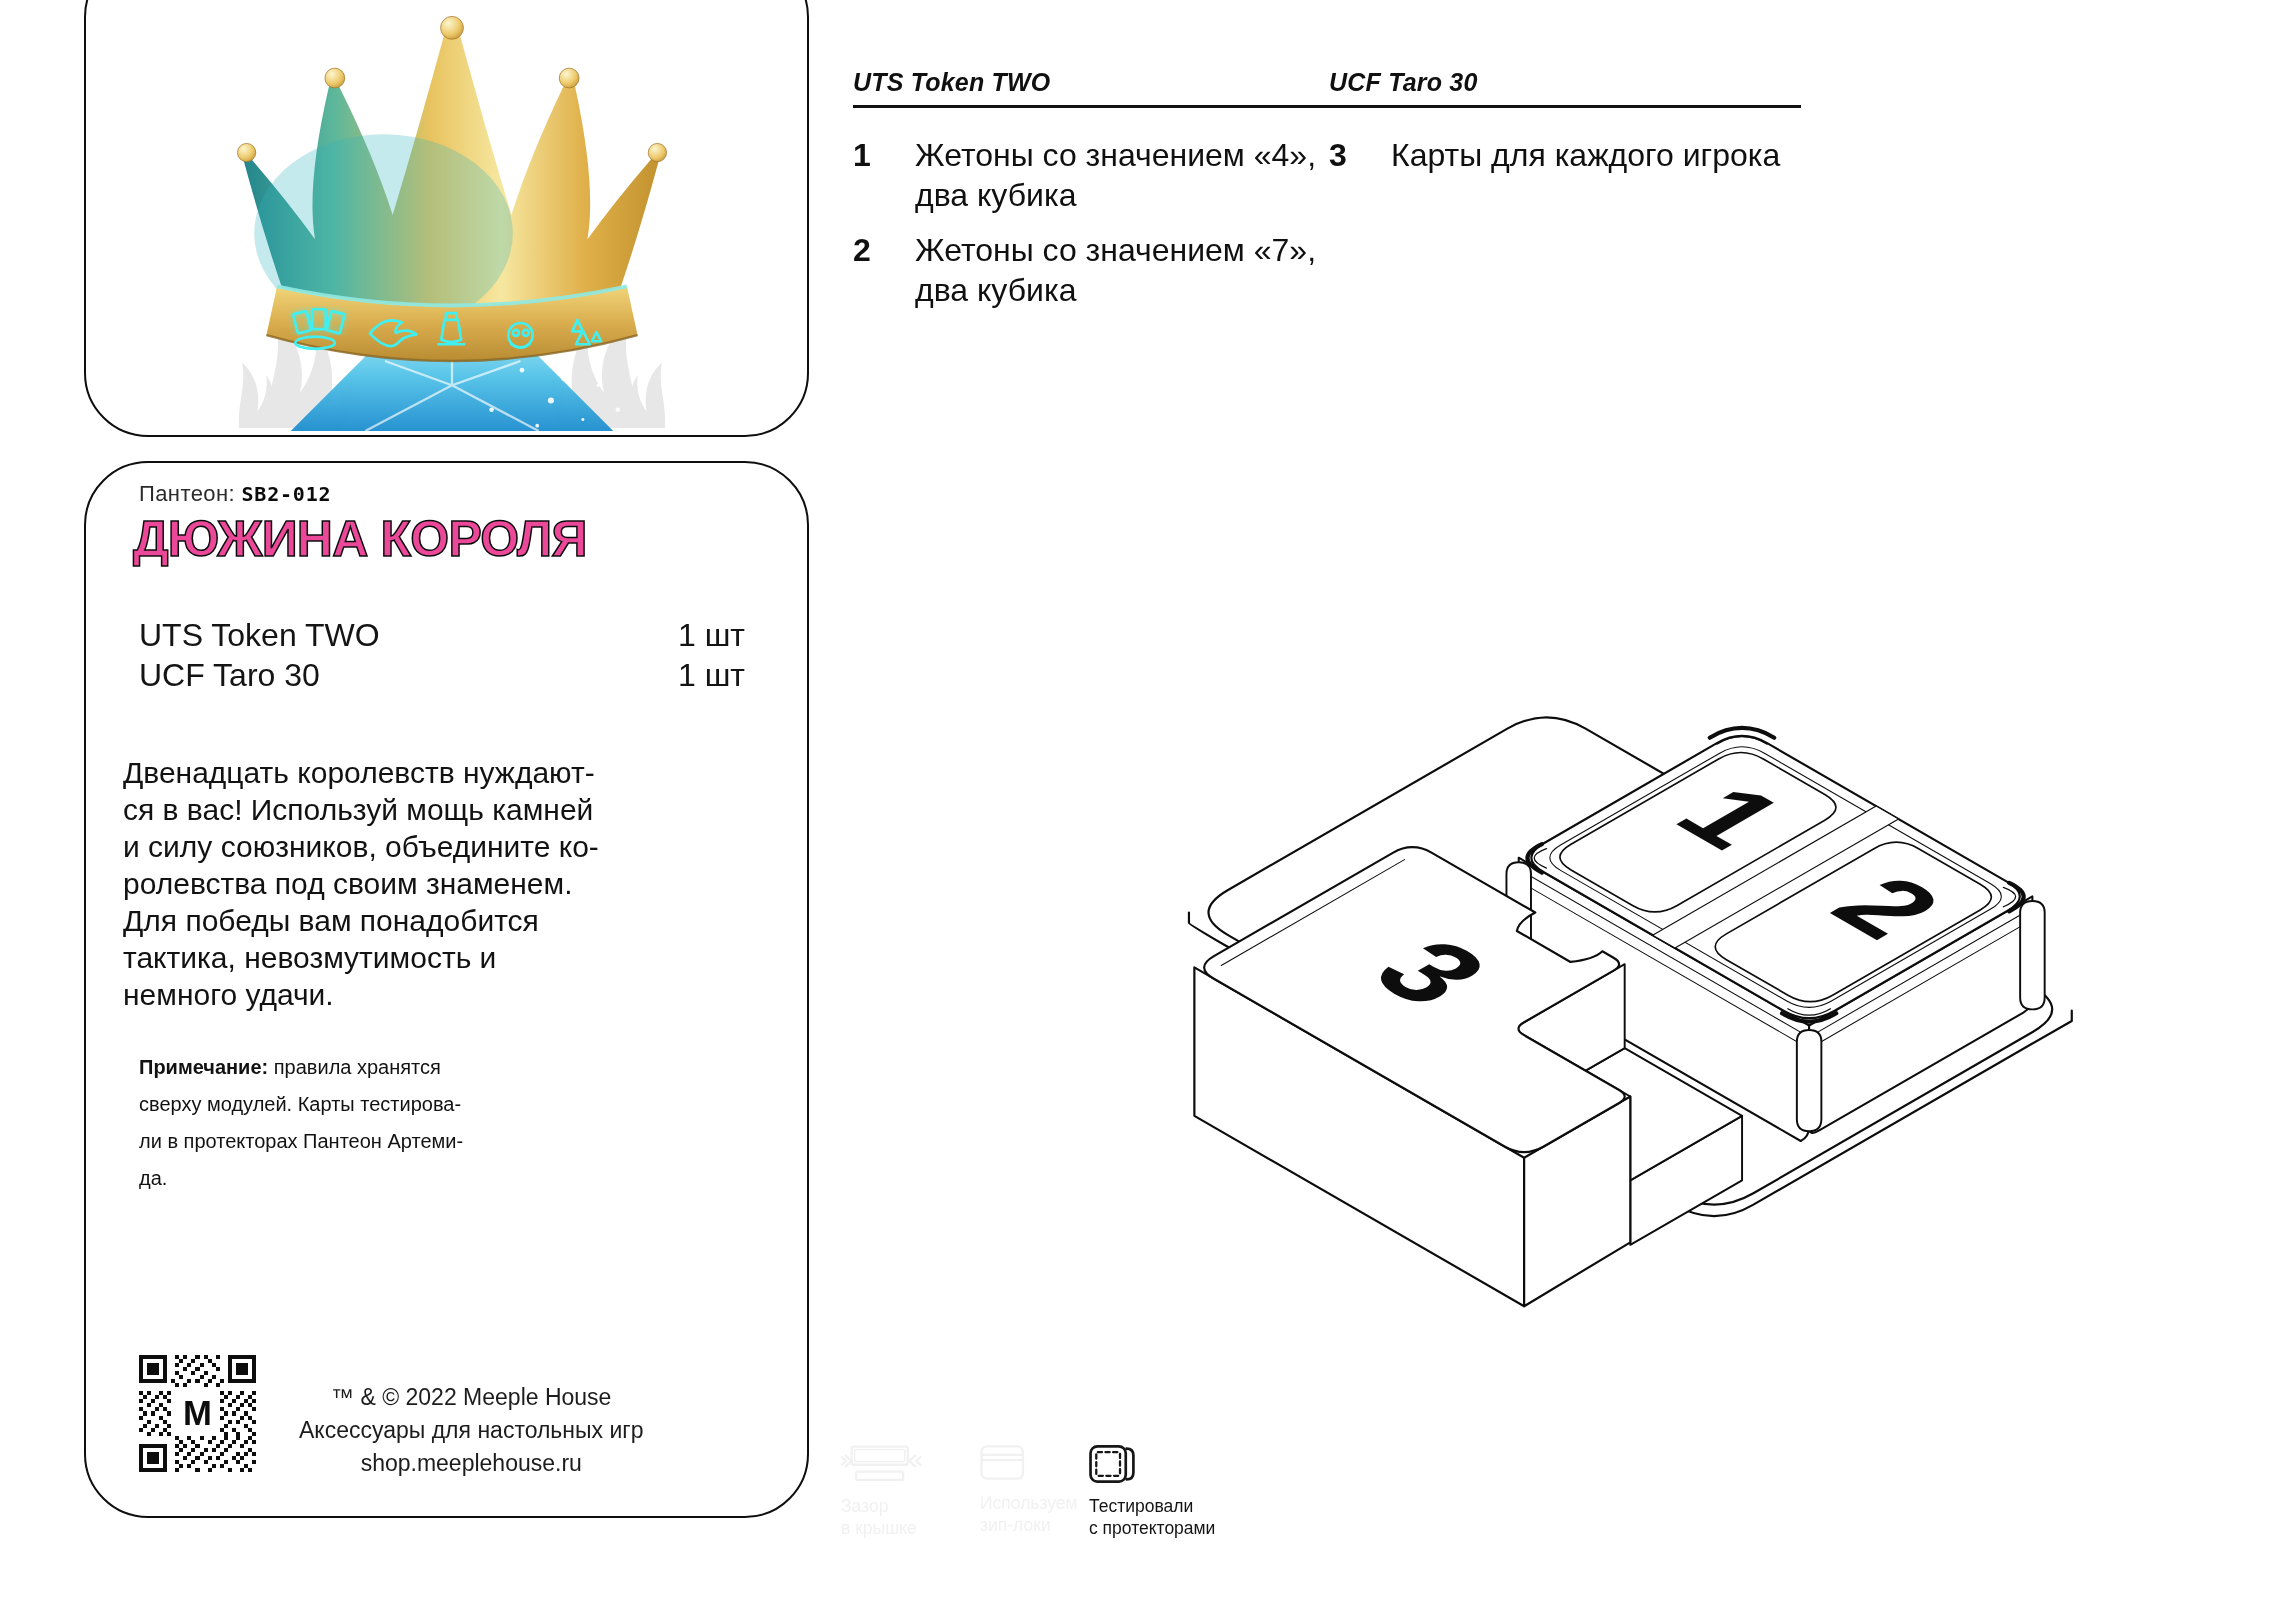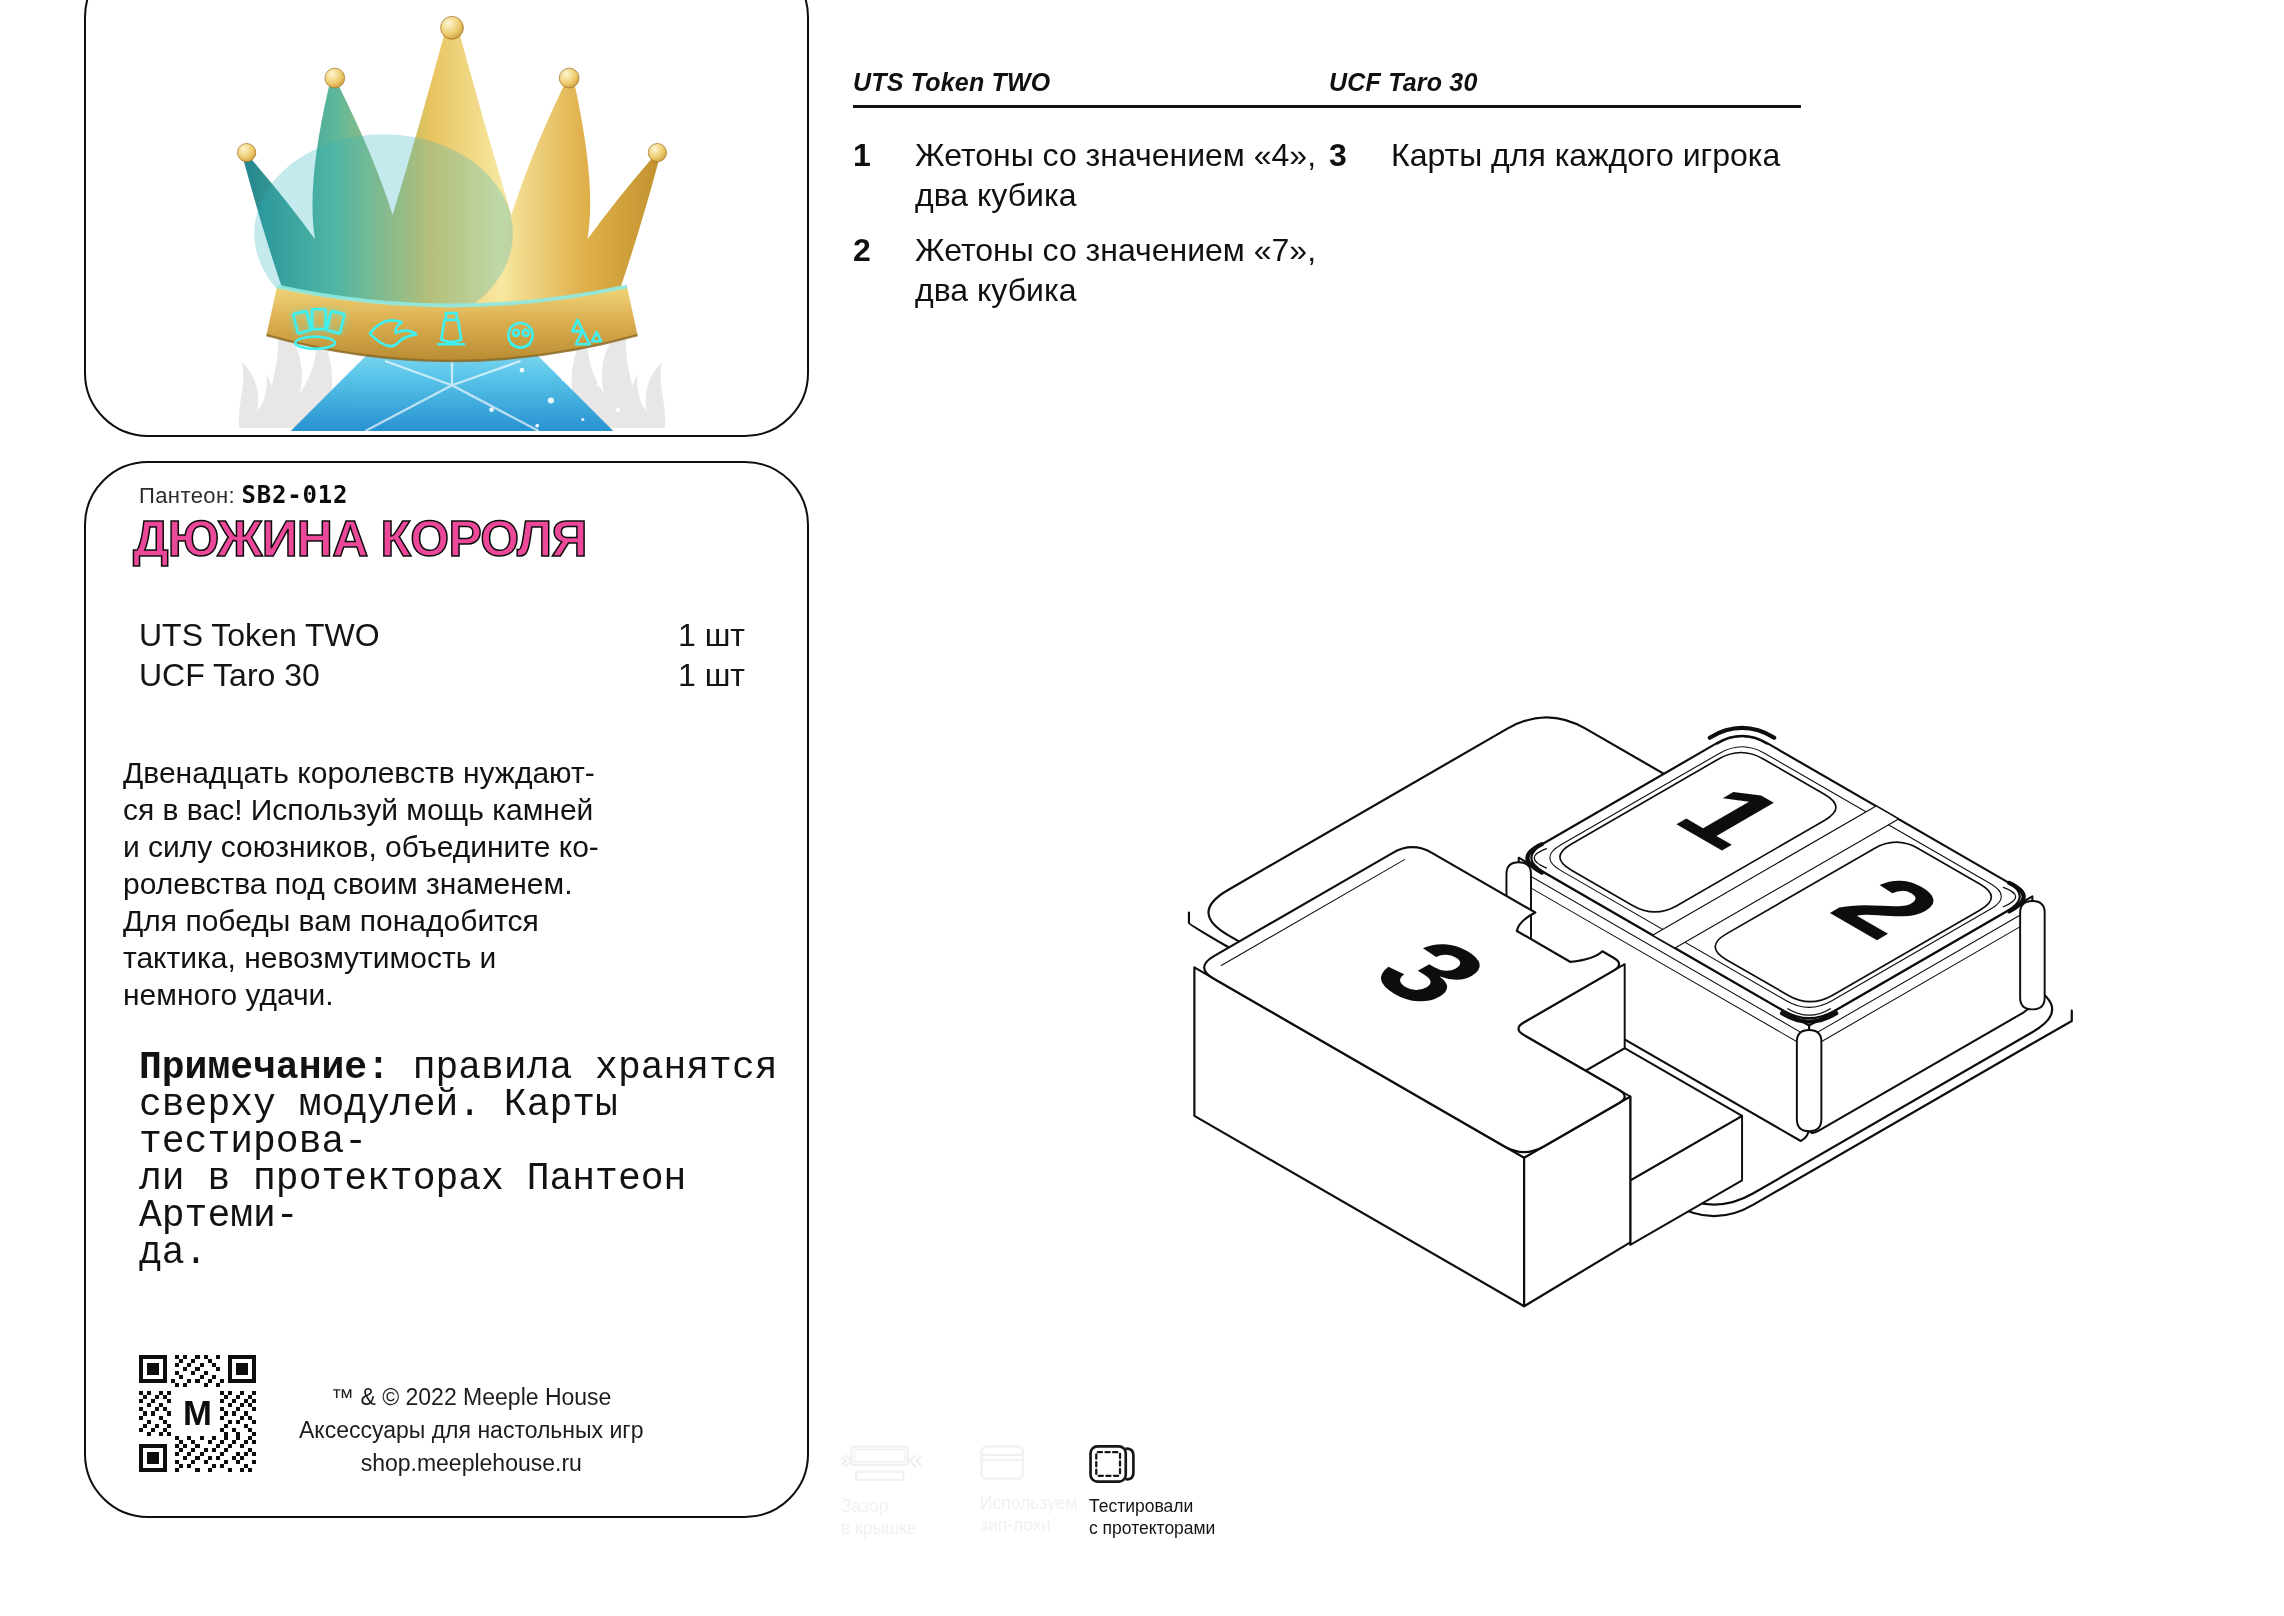--- a/index.html
+++ b/index.html
@@ -4,26 +4,26 @@
 <style>
   html,body{margin:0;padding:0;background:#fff;}
   .page{position:relative;width:2284px;height:1616px;background:#ffffff;overflow:hidden;
         font-family:"Liberation Sans",sans-serif;color:#111;}
   .card{position:absolute;border:2.3px solid #0e0e0e;border-radius:64px;background:#fff;box-sizing:border-box;}
   #card-crown{left:84px;top:-47px;width:725px;height:484px;overflow:hidden;}
   #card-crown svg{position:absolute;left:107px;top:50px;width:518px;height:426px;}
   #card-info{left:84px;top:461px;width:725px;height:1057px;}
   #card-info > *{position:absolute;}
   .article{left:53px;top:18px;font-size:22px;color:#2b2b2b;letter-spacing:0.4px;}
-  .article .mono{font-family:"DejaVu Sans Mono",monospace;font-weight:700;font-size:24px;color:#0b0b0b;letter-spacing:0.8px;}
+  .article .mono{font-family:"DejaVu Sans Mono",monospace;font-weight:700;font-size:20px;color:#0b0b0b;letter-spacing:0.8px;}
   .title{left:47px;top:49px;margin:0;font-size:50px;line-height:55px;font-weight:800;letter-spacing:-0.8px;color:#ec4899;-webkit-text-stroke:1.5px #0a0a0a;}
   .products{left:53px;top:152px;width:606px;font-size:32px;line-height:40px;color:#141414;}
   .prow{display:flex;justify-content:space-between;}
   .desc{left:37px;top:291px;margin:0;width:662px;font-size:30px;line-height:37px;white-space:pre-line;color:#121212;}
-  .note{left:53px;top:586px;margin:0;width:670px;font-size:38px;line-height:37px;white-space:pre-line;color:#121212;font-family:Liberation Mono, monospace;}
+  .note{left:53px;top:586px;margin:0;width:670px;font-size:20px;line-height:37px;white-space:pre-line;color:#121212;}
   .note b{font-weight:700;}
   .qr{left:53px;top:892px;width:117px;height:117px;}
   .footer{left:213px;top:918px;font-size:23px;line-height:33px;color:#1c1c1c;text-align:center;}
   .col{position:absolute;top:67px;}
   #col1{left:853px;width:487px;}
   #col2{left:1329px;width:472px;}
   .col-header{font-style:italic;font-weight:700;font-size:25px;line-height:30px;letter-spacing:0.2px;color:#101010;}
   .rule{height:3px;background:#121212;margin-top:7.6px;}
   .col-list{margin-top:27px;}
   .litem{display:grid;grid-template-columns:62px 1fr;margin-bottom:15px;font-size:32px;line-height:40px;color:#101010;}

